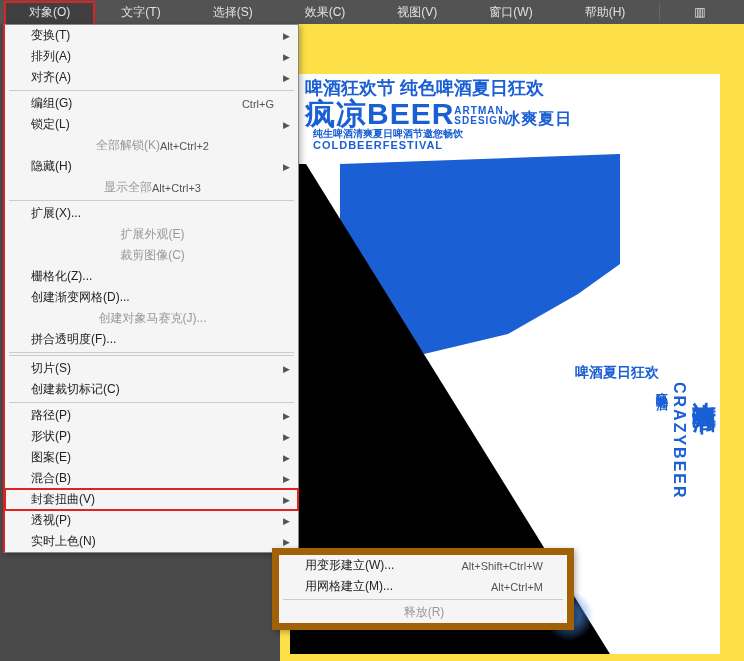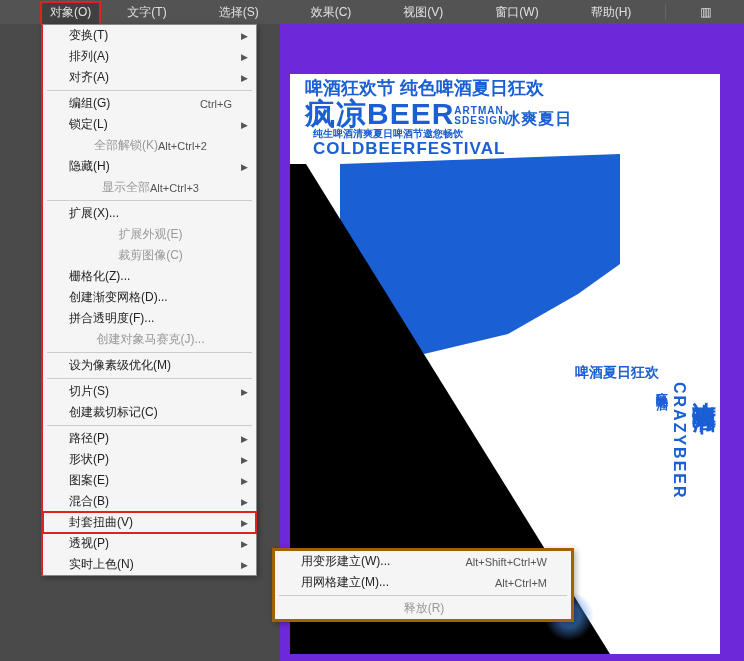--- a/index.html
+++ b/index.html
@@ -1,39 +1,39 @@
 <!DOCTYPE html>
 <html><head>
 <meta charset="utf-8">
 <style>
 * { margin:0; padding:0; box-sizing:border-box; font-family:"Microsoft YaHei",Arial,sans-serif; }
 body { width:744px; height:661px; background:#4a4a4a; overflow:hidden; position:relative; }
 .menubar { height:24px; background:#535353; display:flex; align-items:center; padding:0 4px; color:#e0e0e0; font-size:12px; }
 .mb-item { padding:3px 26px; cursor:pointer; }
-.mb-item.active { background:#404040; border:2px solid #d22; border-bottom:none; padding:1px 8px 3px;margin-left:36px; }
+.mb-item.active { background:#404040; border:2px solid #d22; border-bottom:none; padding:1px 23px 3px; }
 .mb-sep { width:1px; height:16px; background:#666; margin:0 8px; }
-.canvas { position:absolute; left:280px; top:24px; right:0; bottom:0; background:#6d28d9;text-decoration:underline; }
+.canvas { position:absolute; left:280px; top:24px; right:0; bottom:0; background:#fde047;text-decoration:underline; }
 .artboard { position:absolute; left:10px; top:50px; width:430px; height:580px; background:#fff; }
 .black-shape { position:absolute; left:0; top:90px; width:320px; height:490px; background:#000; clip-path:polygon(0 0, 5% 0, 100% 100%, 0 100%); }
 .poster-text { position:absolute; left:15px; top:5px; width:310px; color:#1a5fd4; font-weight:bold; line-height:1.05; }
 .poster-text .l1 { font-size:18px; }
 .poster-text .l2 { font-size:30px; letter-spacing:1px; }
 .poster-text .l3 { font-size:10px;padding-left:8px; }
 .poster-right { position:absolute; right:0; top:290px; width:145px; color:#1a5fd4; font-weight:bold; }
 .poster-right .v { writing-mode:vertical-rl; font-size:24px; float:right; letter-spacing:2px;}
 .poster-right .h { font-size:14px; }
 .warped { position:absolute; left:50px; top:80px; width:280px; height:200px; background:#1a5fd4; clip-path:polygon(0 5%, 100% 0, 100% 55%, 85% 70%, 60% 90%, 30% 100%, 0 60%); }
-.dropdown { position:absolute; left:3px; top:24px; width:216px; background:#f5f5f5; border:1px solid #888; border-left:2px solid #d22; font-size:12px; color:#222; box-shadow:2px 2px 6px rgba(0,0,0,0.3);margin-left:38px; }
+.dropdown { position:absolute; left:3px; top:24px; width:296px; background:#f5f5f5; border:1px solid #888; border-left:2px solid #d22; font-size:12px; color:#222; box-shadow:2px 2px 6px rgba(0,0,0,0.3); }
 .dd-item { display:flex; justify-content:space-between; align-items:center; padding:3px 24px 3px 26px; height:21px; cursor:pointer; position:relative; }
 .dd-item.disabled { color:#999;justify-content:center; }
 .dd-item.arrow::after { content:'▶'; font-size:9px; color:#555; position:absolute; right:8px; }
 .dd-sep { height:1px; background:#ccc; margin:2px 4px; }
 .dd-item.hl { outline:2px solid #d22; outline-offset:-1px; }
 .shortcut { color:#555; font-size:11px; }
-.submenu { position:absolute; left:272px; top:548px; width:302px; background:#f5f5f5; border:3px solid #a16207; font-size:12px; color:#222; box-shadow:2px 2px 6px rgba(0,0,0,0.3); z-index:10; }
+.submenu { position:absolute; left:272px; top:548px; width:302px; background:#f5f5f5; border:7px solid #a16207; font-size:12px; color:#222; box-shadow:2px 2px 6px rgba(0,0,0,0.3); z-index:10; }
 .submenu .dd-item.hl { background:#d0e0f8; outline:2px solid #d22; outline-offset:-1px; }
 .cursor { position:absolute; left:414px; top:630px; z-index:20; font-size:16px; color:#000; }
 .bluebob { position:absolute; right:150px; bottom:20px; width:50px; height:50px; background:radial-gradient(circle,#4a8fe8 30%,transparent 70%); border-radius:50%; opacity:0.6; }
 </style>
 </head>
 <body>
 
 <div class="menubar">
   <span class="mb-item active">对象(O)</span>
   <span class="mb-item">文字(T)</span>
@@ -45,21 +45,21 @@
   <span class="mb-sep"></span>
   <span class="mb-item">▥</span>
 </div>
 
 <div class="canvas">
   <div class="artboard">
     <div class="poster-text">
       <div class="l1">啤酒狂欢节 纯色啤酒夏日狂欢</div>
       <div class="l2"><span>疯凉</span><span>BEER</span><span style="font-size:10px;display:inline-block;width:50px;line-height:1">ARTMAN SDESIGN</span><span style="font-size:16px">冰爽夏日</span></div>
       <div class="l3">纯生啤酒清爽夏日啤酒节邀您畅饮</div>
-      <div class="l3" style="font-size:17px;letter-spacing:1px">COLDBEERFESTIVAL</div>
+      <div class="l3" style="font-size:11px;letter-spacing:1px">COLDBEERFESTIVAL</div>
     </div>
     <div class="warped"></div>
     <div class="black-shape"></div>
     <div class="poster-right">
       <div class="h">啤酒夏日狂欢</div>
       <div class="v">冰爽啤酒节</div>
       <div class="v" style="font-size:16px">CRAZYBEER</div>
       <div class="v" style="font-size:12px">疯狂啤酒</div>
     </div>
   </div>
@@ -104,30 +104,27 @@
     </div>
     <div class="dd-item disabled">
       <span>裁剪图像(C)</span>
     </div>
     <div class="dd-item">
       <span>栅格化(Z)...</span>
     </div>
     <div class="dd-item">
       <span>创建渐变网格(D)...</span>
     </div>
+    <div class="dd-item disabled">
+      <span>创建对象马赛克(J)...</span>
+    </div>
     <div class="dd-item">
       <span>拼合透明度(F)...</span>
     </div>
-    <div class="dd-item disabled">
-      <span>创建对象马赛克(J)...</span>
-    </div>
     <div class="dd-sep"></div>
-    <div class="dd-item">
-      <span>设为像素级优化(M)</span>
-    </div>
     <div class="dd-sep"></div>
     <div class="dd-item arrow">
       <span>切片(S)</span>
     </div>
     <div class="dd-item">
       <span>创建裁切标记(C)</span>
     </div>
     <div class="dd-sep"></div>
     <div class="dd-item arrow">
       <span>路径(P)</span>

